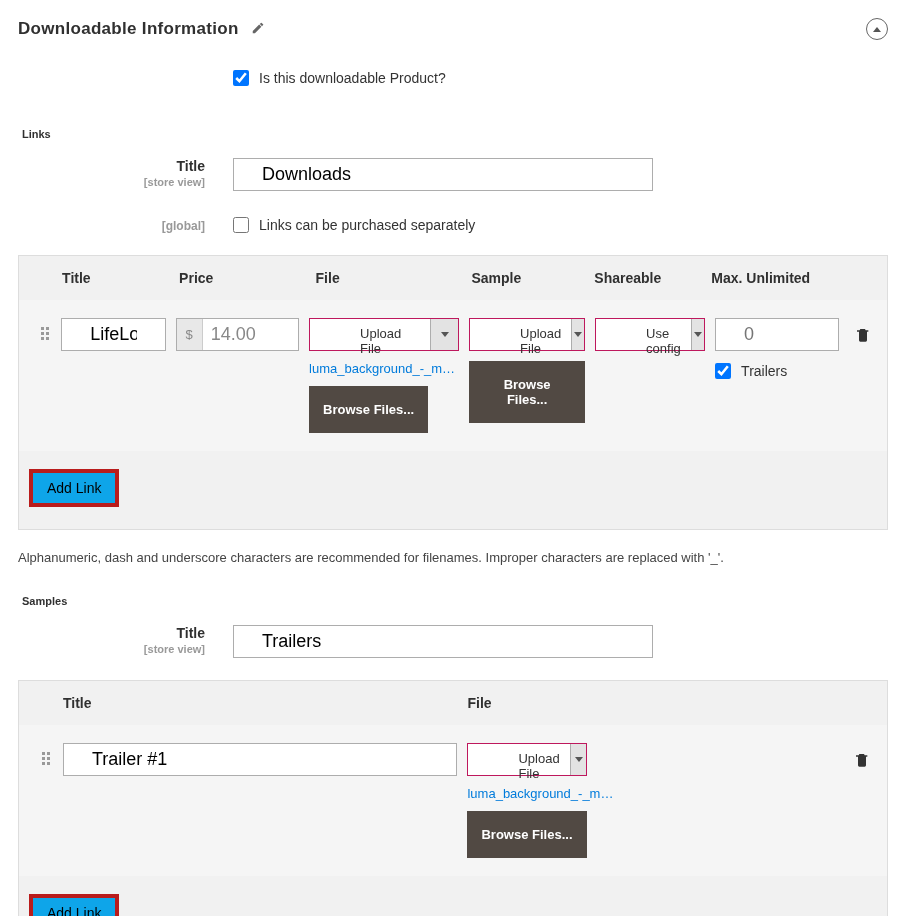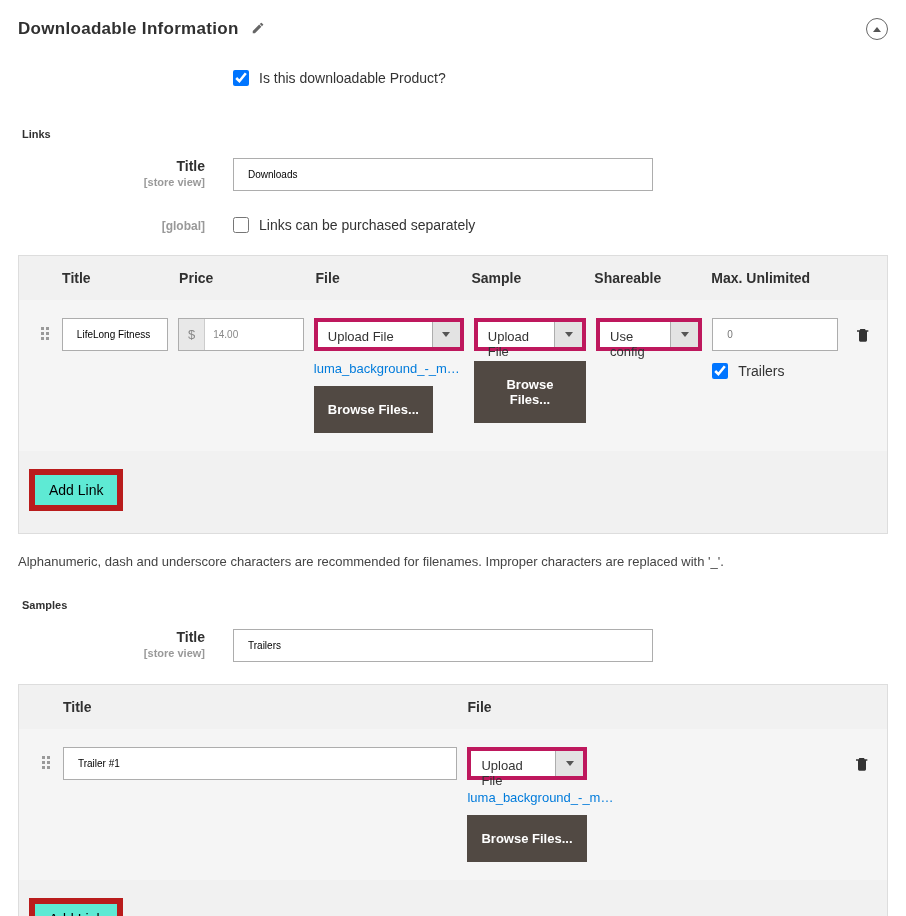--- a/index.html
+++ b/index.html
@@ -7,44 +7,44 @@
 .section-header { display: flex; align-items: center; justify-content: space-between; padding-bottom: 12px; }
 .section-title { font-size: 17px; font-weight: 600; color: #303030; letter-spacing: 0.3px; }
 .edit-icon { margin-left: 12px; cursor: pointer; }
 .collapse-circle { width: 22px; height: 22px; border: 1px solid #666; border-radius: 50%; display: flex; align-items: center; justify-content: center; cursor: pointer; }
 .field-row { display: flex; align-items: flex-start; margin: 18px 0 42px 0; }
 .field-label { width: 215px; text-align: right; padding-right: 28px; font-size: 14px; color: #303030; font-weight: 600; }
 .field-label .scope { display: block; font-size: 11px; color: #999; font-weight: 700; margin-top: 2px; }
 .section-heading { font-size: 11px; font-weight: 600; color: #303030; margin: 10px 0 18px 4px; }
 .checkbox-row { display: flex; align-items: center; }
 input[type="checkbox"] { width: 16px; height: 16px; margin-right: 10px; cursor: pointer; }
-input[type="text"] { border: 1px solid #adadad; padding: 6px 14px; font-size: 10px; height: 33px; width: 420px; }
+input[type="text"] { border: 1px solid #adadad; padding: 6px 28px; font-size: 18px; height: 33px; width: 420px; }
 .grid { background: #f1f1f1; border: 1px solid #ddd; margin-top: 14px; }
 .grid-head { display: flex; padding: 14px 10px; font-weight: 600; font-size: 14px; color: #303030; }
 .grid-row { display: flex; padding: 18px 10px; align-items: flex-start; background: #f5f5f5; }
 .col-drag { width: 34px; display: flex; align-items: center; justify-content: center; padding-top: 8px; }
 .col-title { width: 120px; padding-right: 10px; }
 .col-price { width: 140px; padding-right: 10px; }
 .col-file { width: 160px; padding-right: 10px; }
 .col-sample { width: 126px; padding-right: 10px; }
 .col-share { width: 120px; padding-right: 10px; }
 .col-max { width: 140px; padding-right: 10px; }
 .col-del { width: 30px; display: flex; align-items: center; justify-content: center; padding-top: 8px; }
 .grid input[type="text"] { width: 100%; background: #fff; }
 .price-wrap { position: relative; }
 .price-wrap .currency { position: absolute; left: 1px; top: 1px; bottom: 1px; width: 26px; background: #e8e8e8; border-right: 1px solid #ccc; display: flex; align-items: center; justify-content: center; color: #888; font-size: 13px; }
 .price-wrap input { padding-left: 34px; background: #e8e8e8; color: #888; width: 100%; }
-.select-btn { display: flex; border: 4px solid #be185d; background: #fff; height: 33px; cursor: pointer; }
+.select-btn { display: flex; border: 1px solid #be185d; background: #fff; height: 33px; cursor: pointer; padding-left: 40px; }
 .select-btn .lbl { flex: 1; padding: 7px 10px; font-size: 13px; }
 .select-btn .arrow { width: 28px; background: #e3e3e3; border-left: 1px solid #adadad; display: flex; align-items: center; justify-content: center; }
 .file-link { color: #007bdb; font-size: 13px; margin-top: 10px; display: block; overflow: hidden; text-overflow: ellipsis; white-space: nowrap; cursor: pointer; }
 .browse-btn { background: #514943; color: #fff; border: none; padding: 16px 14px; font-size: 13px; font-weight: 600; margin-top: 10px; cursor: pointer; }
 .disabled-input { background: #e8e8e8; color: #999; width: 100%; border: 1px solid #ccc; }
 .unlimited-row { margin-top: 12px; display: flex; align-items: center; }
-.add-link-btn { background: #5eead4; border: 6px solid #b91c1c; padding: 7px 14px; font-size: 14px; cursor: pointer; margin: 18px 0 18px 10px; }
+.add-link-btn { background: #0ea5e9; border: 4px solid #b91c1c; padding: 7px 14px; font-size: 14px; cursor: pointer; margin: 18px 0 18px 10px; }
 .note { font-size: 13px; color: #444; margin: 20px 0 30px 0; }
 .samples-grid .col-title { width: 405px; }
 .samples-grid .col-file { width: 380px; }
 .samples-grid .col-del { width: 30px; }
 .drag-icon { display: inline-block; width: 10px; }
 .drag-icon span { display: block; width: 3px; height: 3px; background: #999; float: left; margin: 1px; }
 .trash svg { width: 16px; height: 18px; }
 .chev-down { border-left: 4px solid transparent; border-right: 4px solid transparent; border-top: 5px solid #555; }
 .chev-up { border-left: 4px solid transparent; border-right: 4px solid transparent; border-bottom: 5px solid #555; }
 </style>

